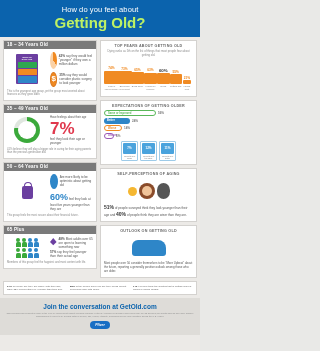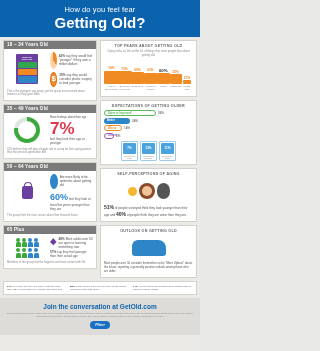--- a/index.html
+++ b/index.html
@@ -11,21 +11,21 @@
   }
   .page { width: 200px; height: 351px; position: relative; background: #eceae7; }
 
   
   .header {
     background: #0b63ad;
     padding: 5px 4px 6px;
     text-align: center;
   }
   .hdr-sub { color: #ffffff; font-size: 7.5px; font-weight: 400; letter-spacing: .1px; }
-  .hdr-main { color: #ffffff; font-size: 15px; font-weight: bold; line-height: 1.05; margin-top: 1px; }
+  .hdr-main { color: #bef264; font-size: 15px; font-weight: bold; line-height: 1.05; margin-top: 1px; }
 
   
   .body-wrap { display: flex; padding: 3px 3px 0 3px; gap: 3px; }
   .col-left { width: 94px; display: flex; flex-direction: column; gap: 3px; }
   .col-right { width: 97px; display: flex; flex-direction: column; gap: 3px; }
 
   
   .age-block { background: #ffffff; border: .5px solid #d4d2cf; }
   .age-bar { font-size: 4.6px; font-weight: bold; color: #ffffff; padding: 1.5px 3px; letter-spacing: .2px; }
   .bar-a { background: #7a7a7a; }
@@ -121,21 +121,21 @@
   .pfizer { width: 20px; height: 8px; border-radius: 4px; background: #1a6fc4; color:#fff;
             font-size: 3.5px; font-style: italic; font-weight:bold; display:flex; align-items:center;
             justify-content:center; margin: 3px auto 0; }
 </style>
 </head>
 <body>
 
 <div class="page">
 
   <div class="header">
-    <div class="hdr-sub">How do you feel fear</div>
+    <div class="hdr-sub">How do you feel about</div>
     <div class="hdr-main">Getting Old?</div>
   </div>
 
   <div class="body-wrap">
 
     <div class="col-left">
 
       <div class="age-block">
         <div class="age-bar bar-a">18 – 34 Years Old</div>
         <div class="age-inner">

